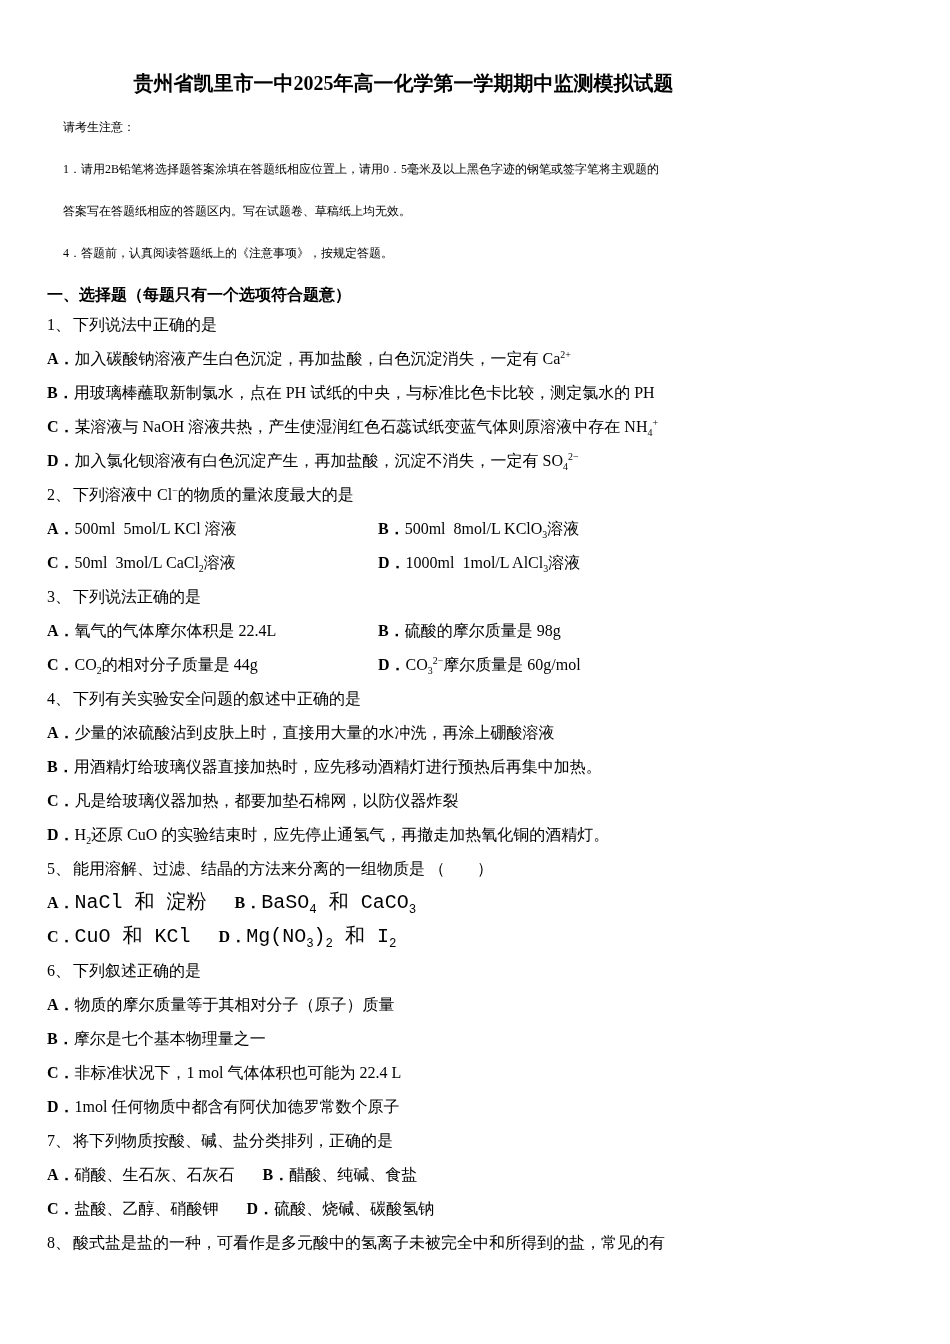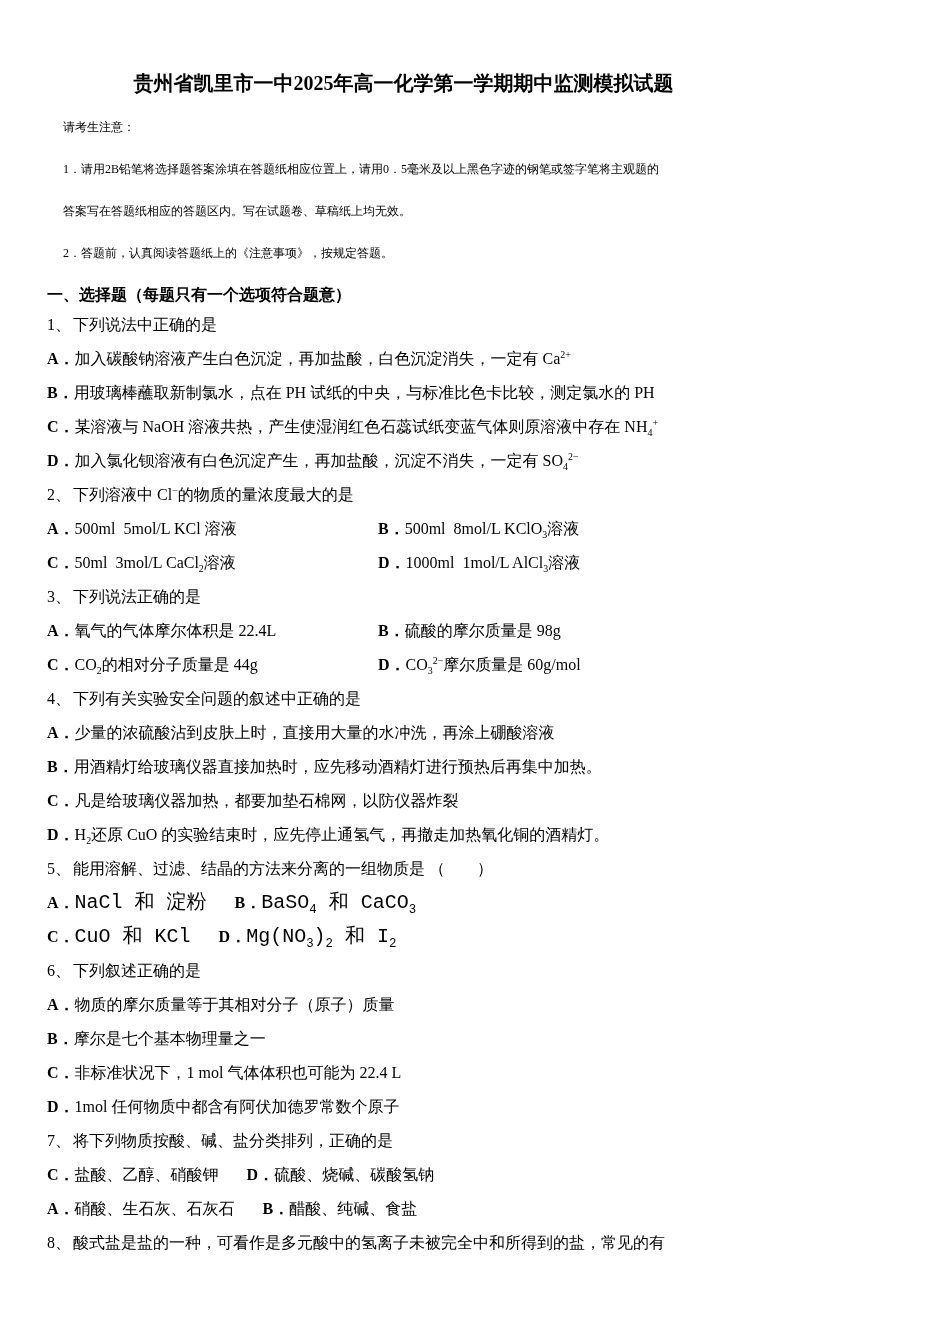--- a/index.html
+++ b/index.html
@@ -25,21 +25,21 @@
 <body>
 
 <div class="page">
 
   <h1 class="title">贵州省凯里市一中2025年高一化学第一学期期中监测模拟试题</h1>
 
   <div class="notice">
     <p>请考生注意：</p>
     <p>1．请用2B铅笔将选择题答案涂填在答题纸相应位置上，请用0．5毫米及以上黑色字迹的钢笔或签字笔将主观题的</p>
     <p>答案写在答题纸相应的答题区内。写在试题卷、草稿纸上均无效。</p>
-    <p>2．答题前，认真阅读答题纸上的《注意事项》，按规定答题。</p>
+    <p>4．答题前，认真阅读答题纸上的《注意事项》，按规定答题。</p>
   </div>
 
   <p class="section-heading">一、选择题（每题只有一个选项符合题意）</p>
 
   <div class="question">
     <p class="qline"><span class="qnum">1、</span><span>下列说法中正确的是</span></p>
     <p class="qline"><span class="opt-label">A．</span><span class="opt-text">加入碳酸钠溶液产生白色沉淀，再加盐酸，白色沉淀消失，一定有 Ca<sup>2+</sup></span></p>
     <p class="qline"><span class="opt-label">B．</span><span class="opt-text">用玻璃棒蘸取新制氯水，点在 PH 试纸的中央，与标准比色卡比较，测定氯水的 PH</span></p>
     <p class="qline"><span class="opt-label">C．</span><span class="opt-text">某溶液与 NaOH 溶液共热，产生使湿润红色石蕊试纸变蓝气体则原溶液中存在 NH<sub>4</sub><sup>+</sup></span></p>
     <p class="qline"><span class="opt-label">D．</span><span class="opt-text">加入氯化钡溶液有白色沉淀产生，再加盐酸，沉淀不消失，一定有 SO<sub>4</sub><sup>2−</sup></span></p>
@@ -86,21 +86,21 @@
   <div class="question">
     <p class="qline"><span class="qnum">6、</span><span>下列叙述正确的是</span></p>
     <p class="qline"><span class="opt-label">A．</span><span class="opt-text">物质的摩尔质量等于其相对分子（原子）质量</span></p>
     <p class="qline"><span class="opt-label">B．</span><span class="opt-text">摩尔是七个基本物理量之一</span></p>
     <p class="qline"><span class="opt-label">C．</span><span class="opt-text">非标准状况下，1 mol 气体体积也可能为 22.4 L</span></p>
     <p class="qline"><span class="opt-label">D．</span><span class="opt-text">1mol 任何物质中都含有阿伏加德罗常数个原子</span></p>
   </div>
 
   <div class="question">
     <p class="qline"><span class="qnum">7、</span><span>将下列物质按酸、碱、盐分类排列，正确的是</span></p>
+    <p class="qline"><span class="opt-label">A．</span><span class="opt-text">硝酸、生石灰、石灰石</span><span class="opt-label gap">B．</span><span class="opt-text">醋酸、纯碱、食盐</span></p>
     <p class="qline"><span class="opt-label">C．</span><span class="opt-text">盐酸、乙醇、硝酸钾</span><span class="opt-label gap">D．</span><span class="opt-text">硫酸、烧碱、碳酸氢钠</span></p>
-    <p class="qline"><span class="opt-label">A．</span><span class="opt-text">硝酸、生石灰、石灰石</span><span class="opt-label gap">B．</span><span class="opt-text">醋酸、纯碱、食盐</span></p>
   </div>
 
   <div class="question">
     <p class="qline"><span class="qnum">8、</span><span>酸式盐是盐的一种，可看作是多元酸中的氢离子未被完全中和所得到的盐，常见的有</span></p>
   </div>
 
 </div>
 
 </body></html>

